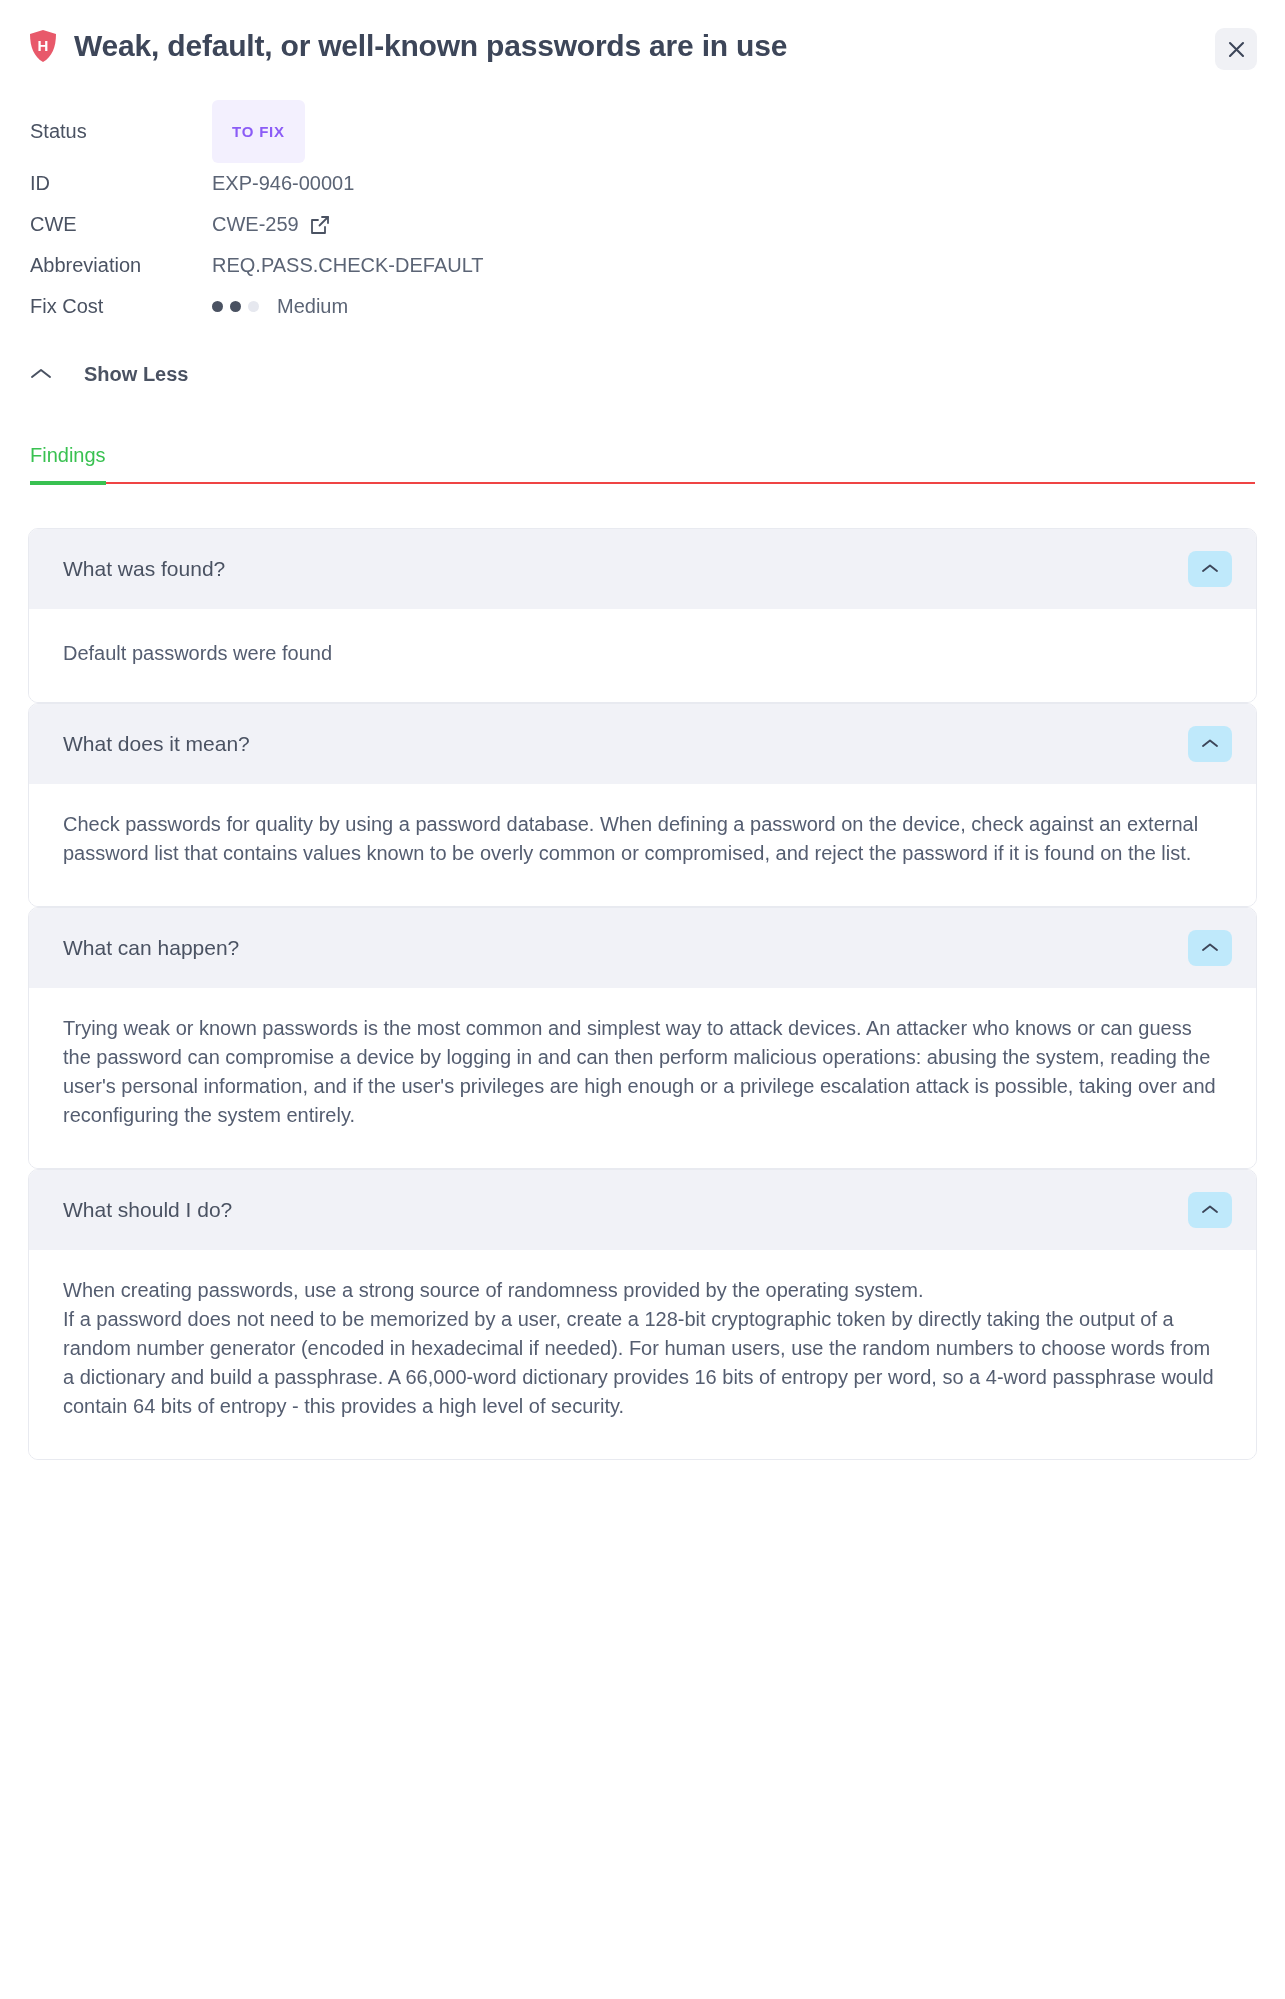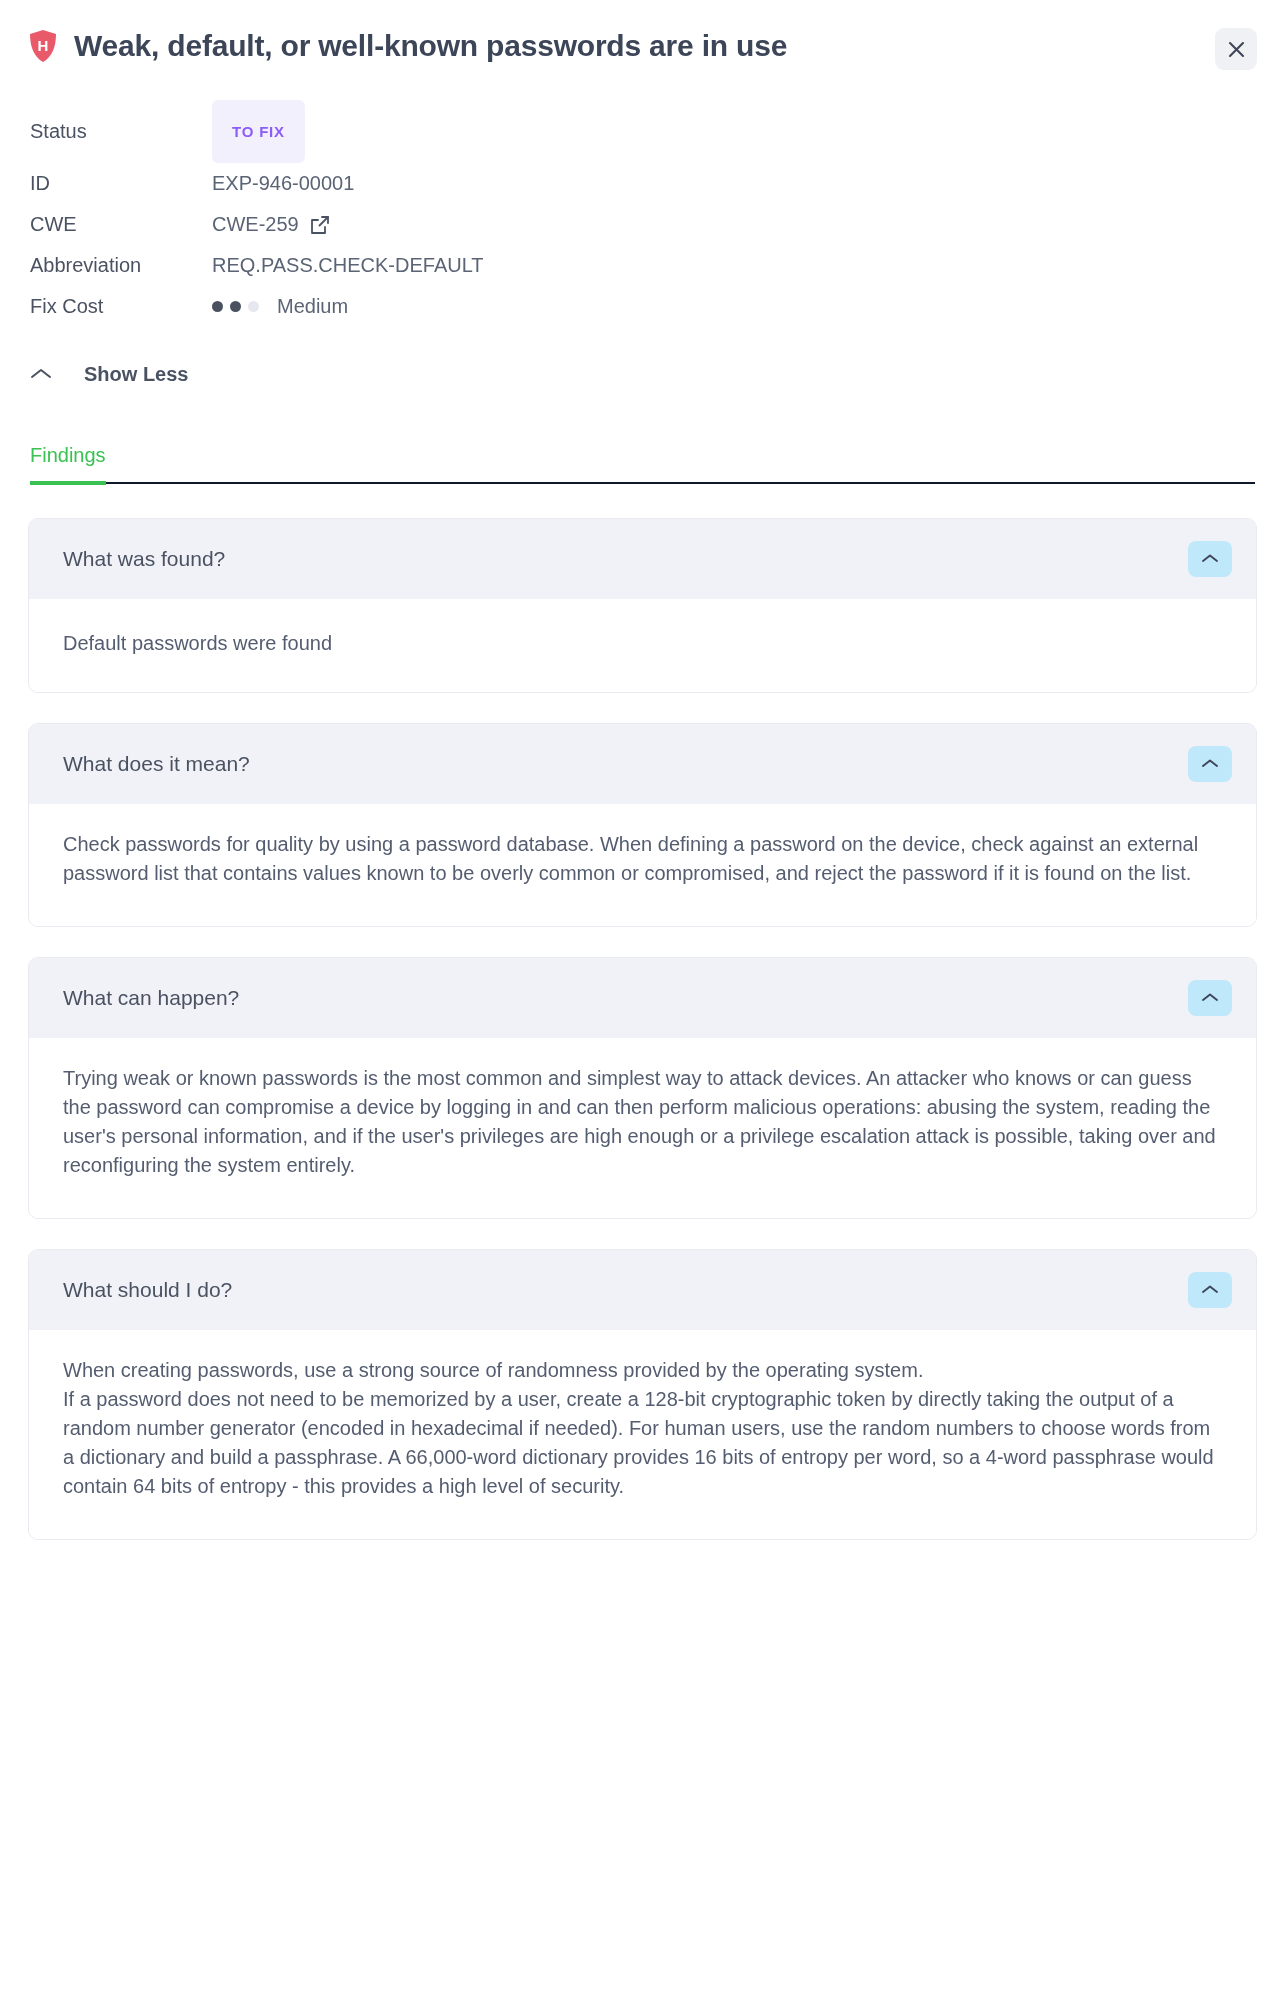--- a/index.html
+++ b/index.html
@@ -131,22 +131,22 @@
     font-family: inherit;
   }
   .show-less-label {
     font-size: 20px;
     font-weight: 700;
     color: #4a5262;
   }
 
   
   .tabs {
-    border-bottom: 2px solid #0f172a;
-    margin: 0 2px 34px 2px;
+    border-bottom: 2px solid #ef4444;
+    margin: 0 2px 44px 2px;
     display: flex;
   }
   .tab {
     font-size: 20px;
     color: #39c151;
     padding: 0 0 14px 0;
     margin-right: 30px;
     border-bottom: 4px solid transparent;
     margin-bottom: -3px;
     cursor: pointer;
@@ -155,21 +155,20 @@
     border-left: none;
     border-right: none;
     font-family: inherit;
   }
   .tab.active { border-bottom-color: #39c151; }
 
   
   .card {
     border: 1px solid #e8eaf0;
     border-radius: 10px;
-    margin-bottom: 30px;
     background: #ffffff;
     overflow: hidden;
   }
   .card-head {
     background: #f1f2f7;
     display: flex;
     align-items: center;
     justify-content: space-between;
     padding: 22px 24px 22px 34px;
   }

